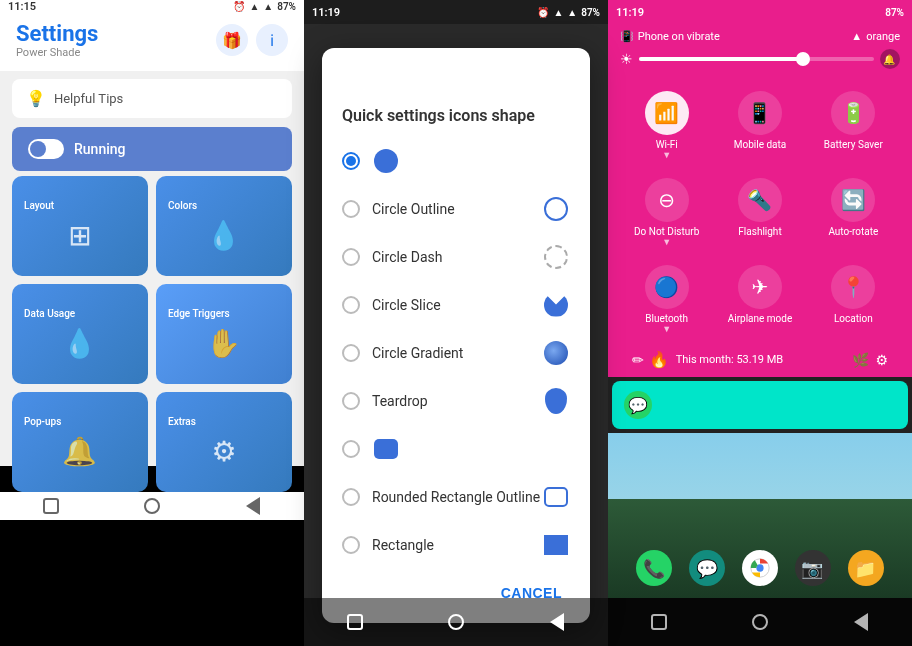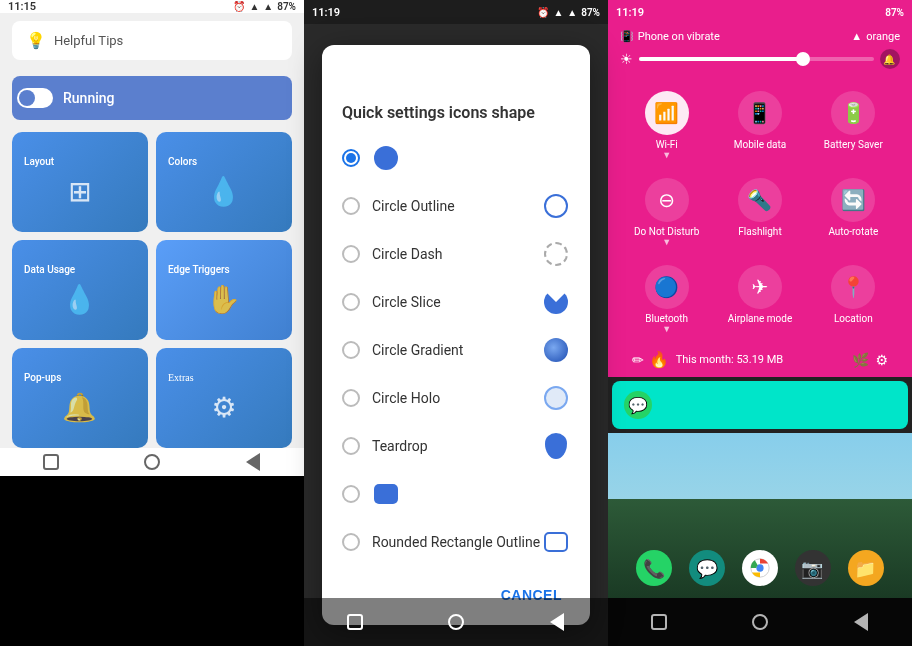--- a/index.html
+++ b/index.html
@@ -85,24 +85,24 @@
       gap: 8px;
       font-size: 13px;
       color: #555;
     }
     .helpful-tips-icon {
       color: #aaa;
       font-size: 16px;
     }
 
     .running-toggle {
-      margin: 8px 12px;
+      margin: 1px 12px;
       background: #5b7fce;
       border-radius: 8px;
-      padding: 12px 5px;
+      padding: 12px 16px;
       display: flex;
       align-items: center;
       gap: 10px;
     }
     .toggle-switch {
       width: 36px;
       height: 20px;
       background: #fff;
       border-radius: 10px;
       position: relative;
@@ -153,21 +153,21 @@
     .grid-card-icon {
       color: rgba(255,255,255,0.8);
       font-size: 28px;
     }
 
     .card-layout { background: linear-gradient(135deg, #4a8fe8, #357abd); }
     .card-colors { background: linear-gradient(135deg, #4a8fe8, #357abd); }
     .card-data { background: linear-gradient(135deg, #4a8fe8, #357abd); }
     .card-edge { background: linear-gradient(135deg, #5a9ef8, #4080d0); }
     .card-popups { background: linear-gradient(135deg, #4a8fe8, #357abd); }
-    .card-extras { background: linear-gradient(135deg, #4a8fe8, #357abd); font-family: Liberation Serif, serif; }
+    .card-extras { background: linear-gradient(135deg, #4a8fe8, #357abd); }
 
     .nav-bar-settings {
       height: 48px;
       background: #fff;
       display: flex;
       align-items: center;
       justify-content: space-around;
       margin-top: auto;
     }
     .nav-btn {
@@ -614,20 +614,30 @@
   <div class="status-bar">
     <span>11:15</span>
     <div class="status-bar-right">
       <span>⏰</span>
       <span>▲</span>
       <span>▲</span>
       <span>87%</span>
     </div>
   </div>
 
+  <div class="settings-header">
+    <div class="settings-title-block">
+      <div class="settings-title">Settings</div>
+      <div class="settings-subtitle">Power Shade</div>
+    </div>
+    <div class="settings-header-icons">
+      <div class="header-icon-btn">🎁</div>
+      <div class="header-icon-btn">ℹ</div>
+    </div>
+  </div>
 
   <div class="helpful-tips">
     <span class="helpful-tips-icon">💡</span>
     <span>Helpful Tips</span>
   </div>
 
   <div class="running-toggle">
     <div class="toggle-switch"></div>
     <span class="running-text">Running</span>
   </div>
@@ -721,27 +731,20 @@
         </div>
 
         <div class="shape-item">
           <div class="radio-btn"></div>
           <span class="shape-label">Circle Gradient</span>
           <div class="shape-preview">
               <div class="shape-circle-gradient"></div>
             </div>
         </div>
 
-        <div class="shape-item">
-          <div class="radio-btn"></div>
-          <span class="shape-label">Circle Holo</span>
-          <div class="shape-preview">
-              <div class="shape-circle-holo"></div>
-            </div>
-        </div>
 
         <div class="shape-item">
           <div class="radio-btn"></div>
           <span class="shape-label">Teardrop</span>
           <div class="shape-preview">
               <div class="shape-teardrop"></div>
             </div>
         </div>
 
         <div class="shape-item">

